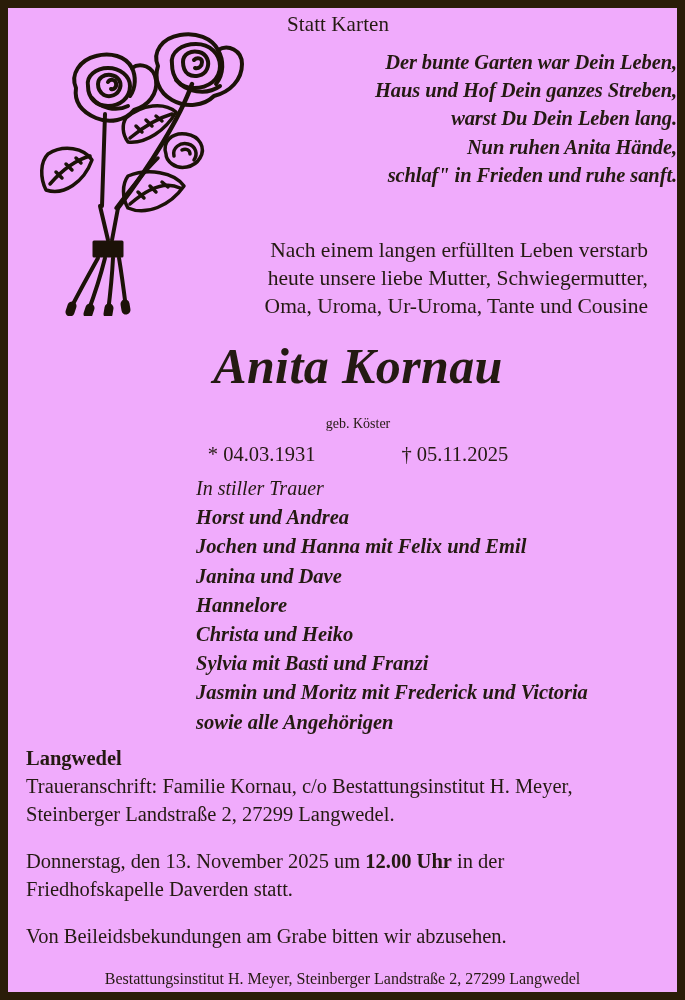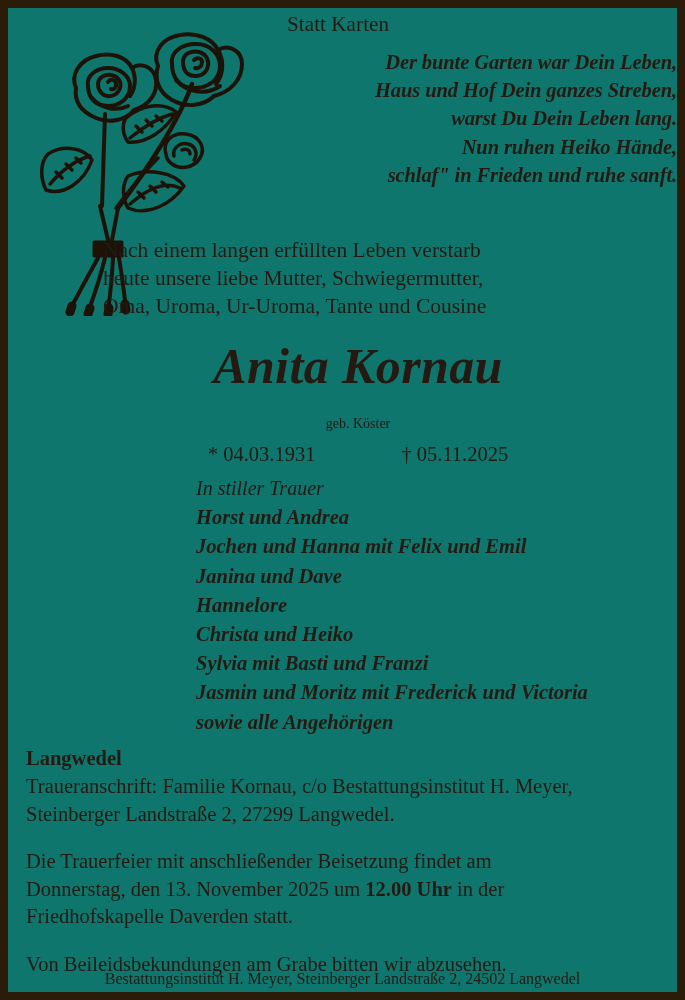--- a/index.html
+++ b/index.html
@@ -19,21 +19,21 @@
     box-sizing: border-box;
     background: #ffffff;
     border: 8px solid #2a1c08;
     overflow: hidden;
   }
   .inner {
     position: relative;
     width: 100%;
     height: 100%;
     box-sizing: border-box;
-    background: #0f766e;
+    background: #f0abfc;
   }
 
   
   .rose-wrap {
     position: absolute;
     left: 22px;
     top: 18px;
     width: 215px;
     height: 290px;
   }
@@ -62,21 +62,21 @@
     letter-spacing: -.1px;
   }
   .poem div { white-space: nowrap; text-align: right; }
 
   
   .intro {
     position: absolute;
     left: 95px;
     top: 228px;
     width: 545px;
-    text-align: left;
+    text-align: right;
     font-size: 21.5px;
     line-height: 28px;
   }
   .intro div { white-space: nowrap; }
 
   
   .nameblock {
     position: absolute;
     left: 60px;
     top: 330px;
@@ -229,21 +229,21 @@
         </g>
       </svg>
     </div>
 
     <div class="topblock">
       <div class="statt">Statt Karten</div>
       <div class="poem">
         <div>Der bunte Garten war Dein Leben,</div>
         <div>Haus und Hof Dein ganzes Streben,</div>
         <div>warst Du Dein Leben lang.</div>
-        <div>Nun ruhen Heiko Hände,</div>
+        <div>Nun ruhen Anita Hände,</div>
         <div>schlafʺ in Frieden und ruhe sanft.</div>
       </div>
     </div>
 
     <div class="intro">
       <div>Nach einem langen erfüllten Leben verstarb</div>
       <div>heute unsere liebe Mutter, Schwiegermutter,</div>
       <div>Oma, Uroma, Ur-Uroma, Tante und Cousine</div>
     </div>
 
@@ -267,25 +267,24 @@
       <div class="mourn-line">sowie alle Angehörigen</div>
     </div>
 
     <div class="lower">
       <div class="place">Langwedel</div>
       <div class="para addr">
         <div>Traueranschrift: Familie Kornau, c/o Bestattungsinstitut H. Meyer,</div>
         <div>Steinberger Landstraße 2, 27299 Langwedel.</div>
       </div>
       <div class="para ceremony">
-        <div>Die Trauerfeier mit anschließender Beisetzung findet am</div>
         <div><span>Donnerstag, den 13. November 2025 um </span><b>12.00 Uhr</b><span> in der</span></div>
         <div>Friedhofskapelle Daverden statt.</div>
       </div>
       <div class="para request">
         <div>Von Beileidsbekundungen am Grabe bitten wir abzusehen.</div>
       </div>
     </div>
 
-    <div class="footer">Bestattungsinstitut H. Meyer, Steinberger Landstraße 2, 24502 Langwedel</div>
+    <div class="footer">Bestattungsinstitut H. Meyer, Steinberger Landstraße 2, 27299 Langwedel</div>
 
   </div>
 </div>
 
 </body></html>

